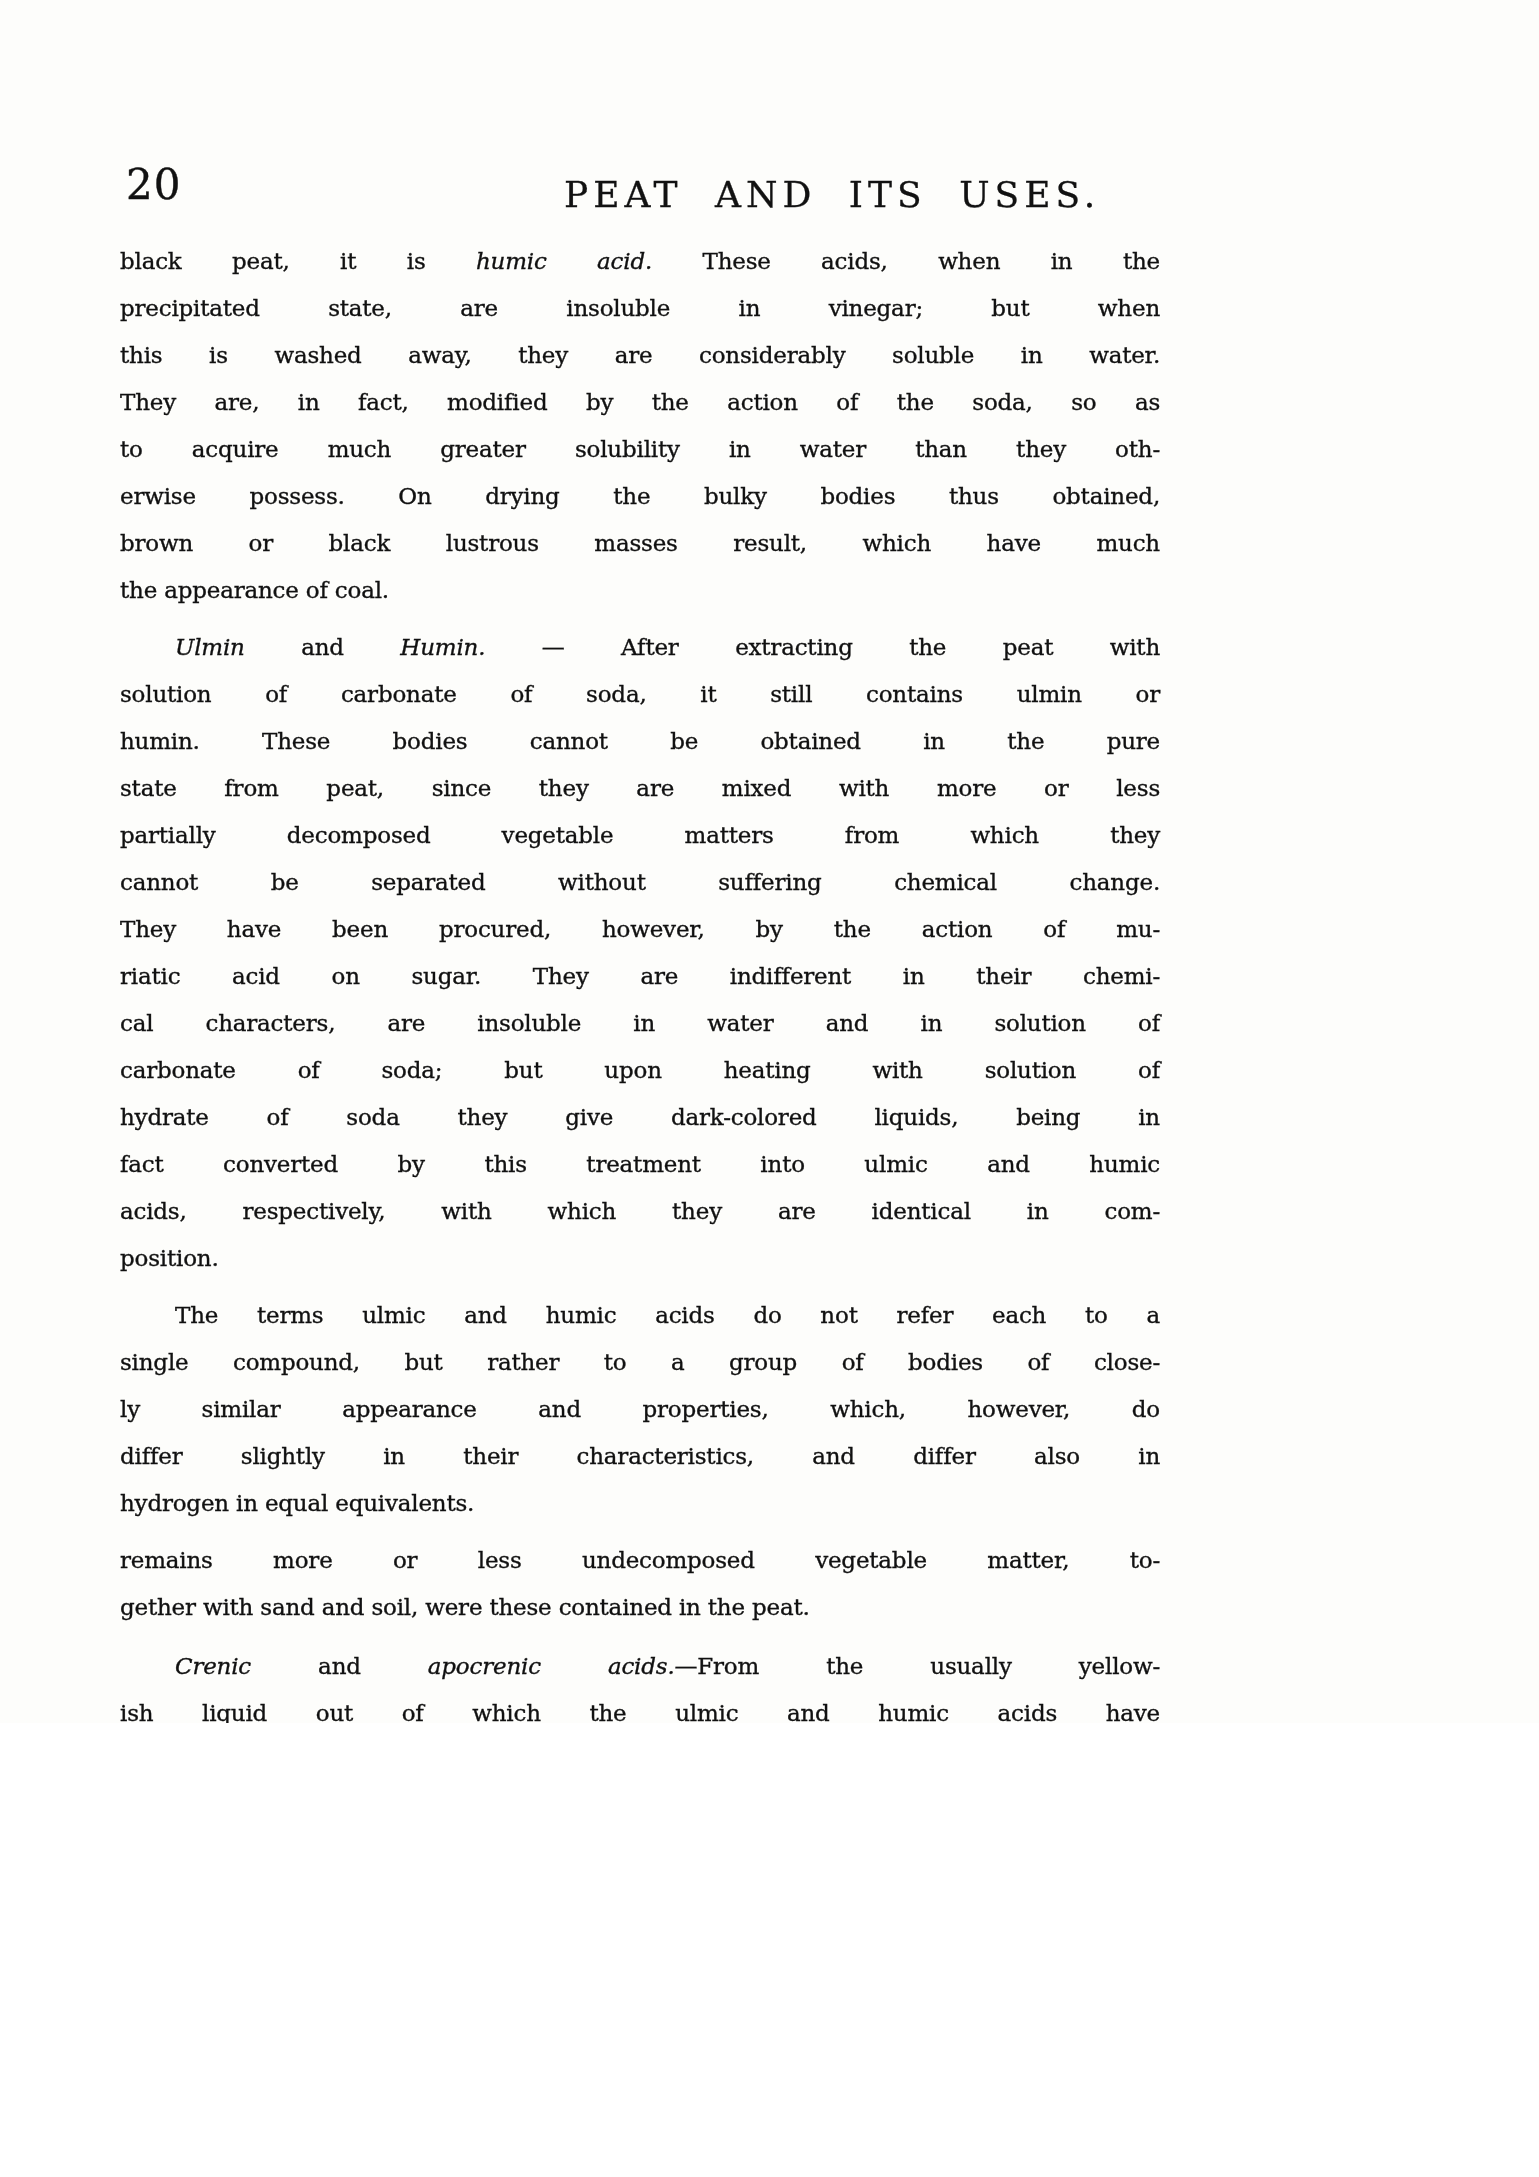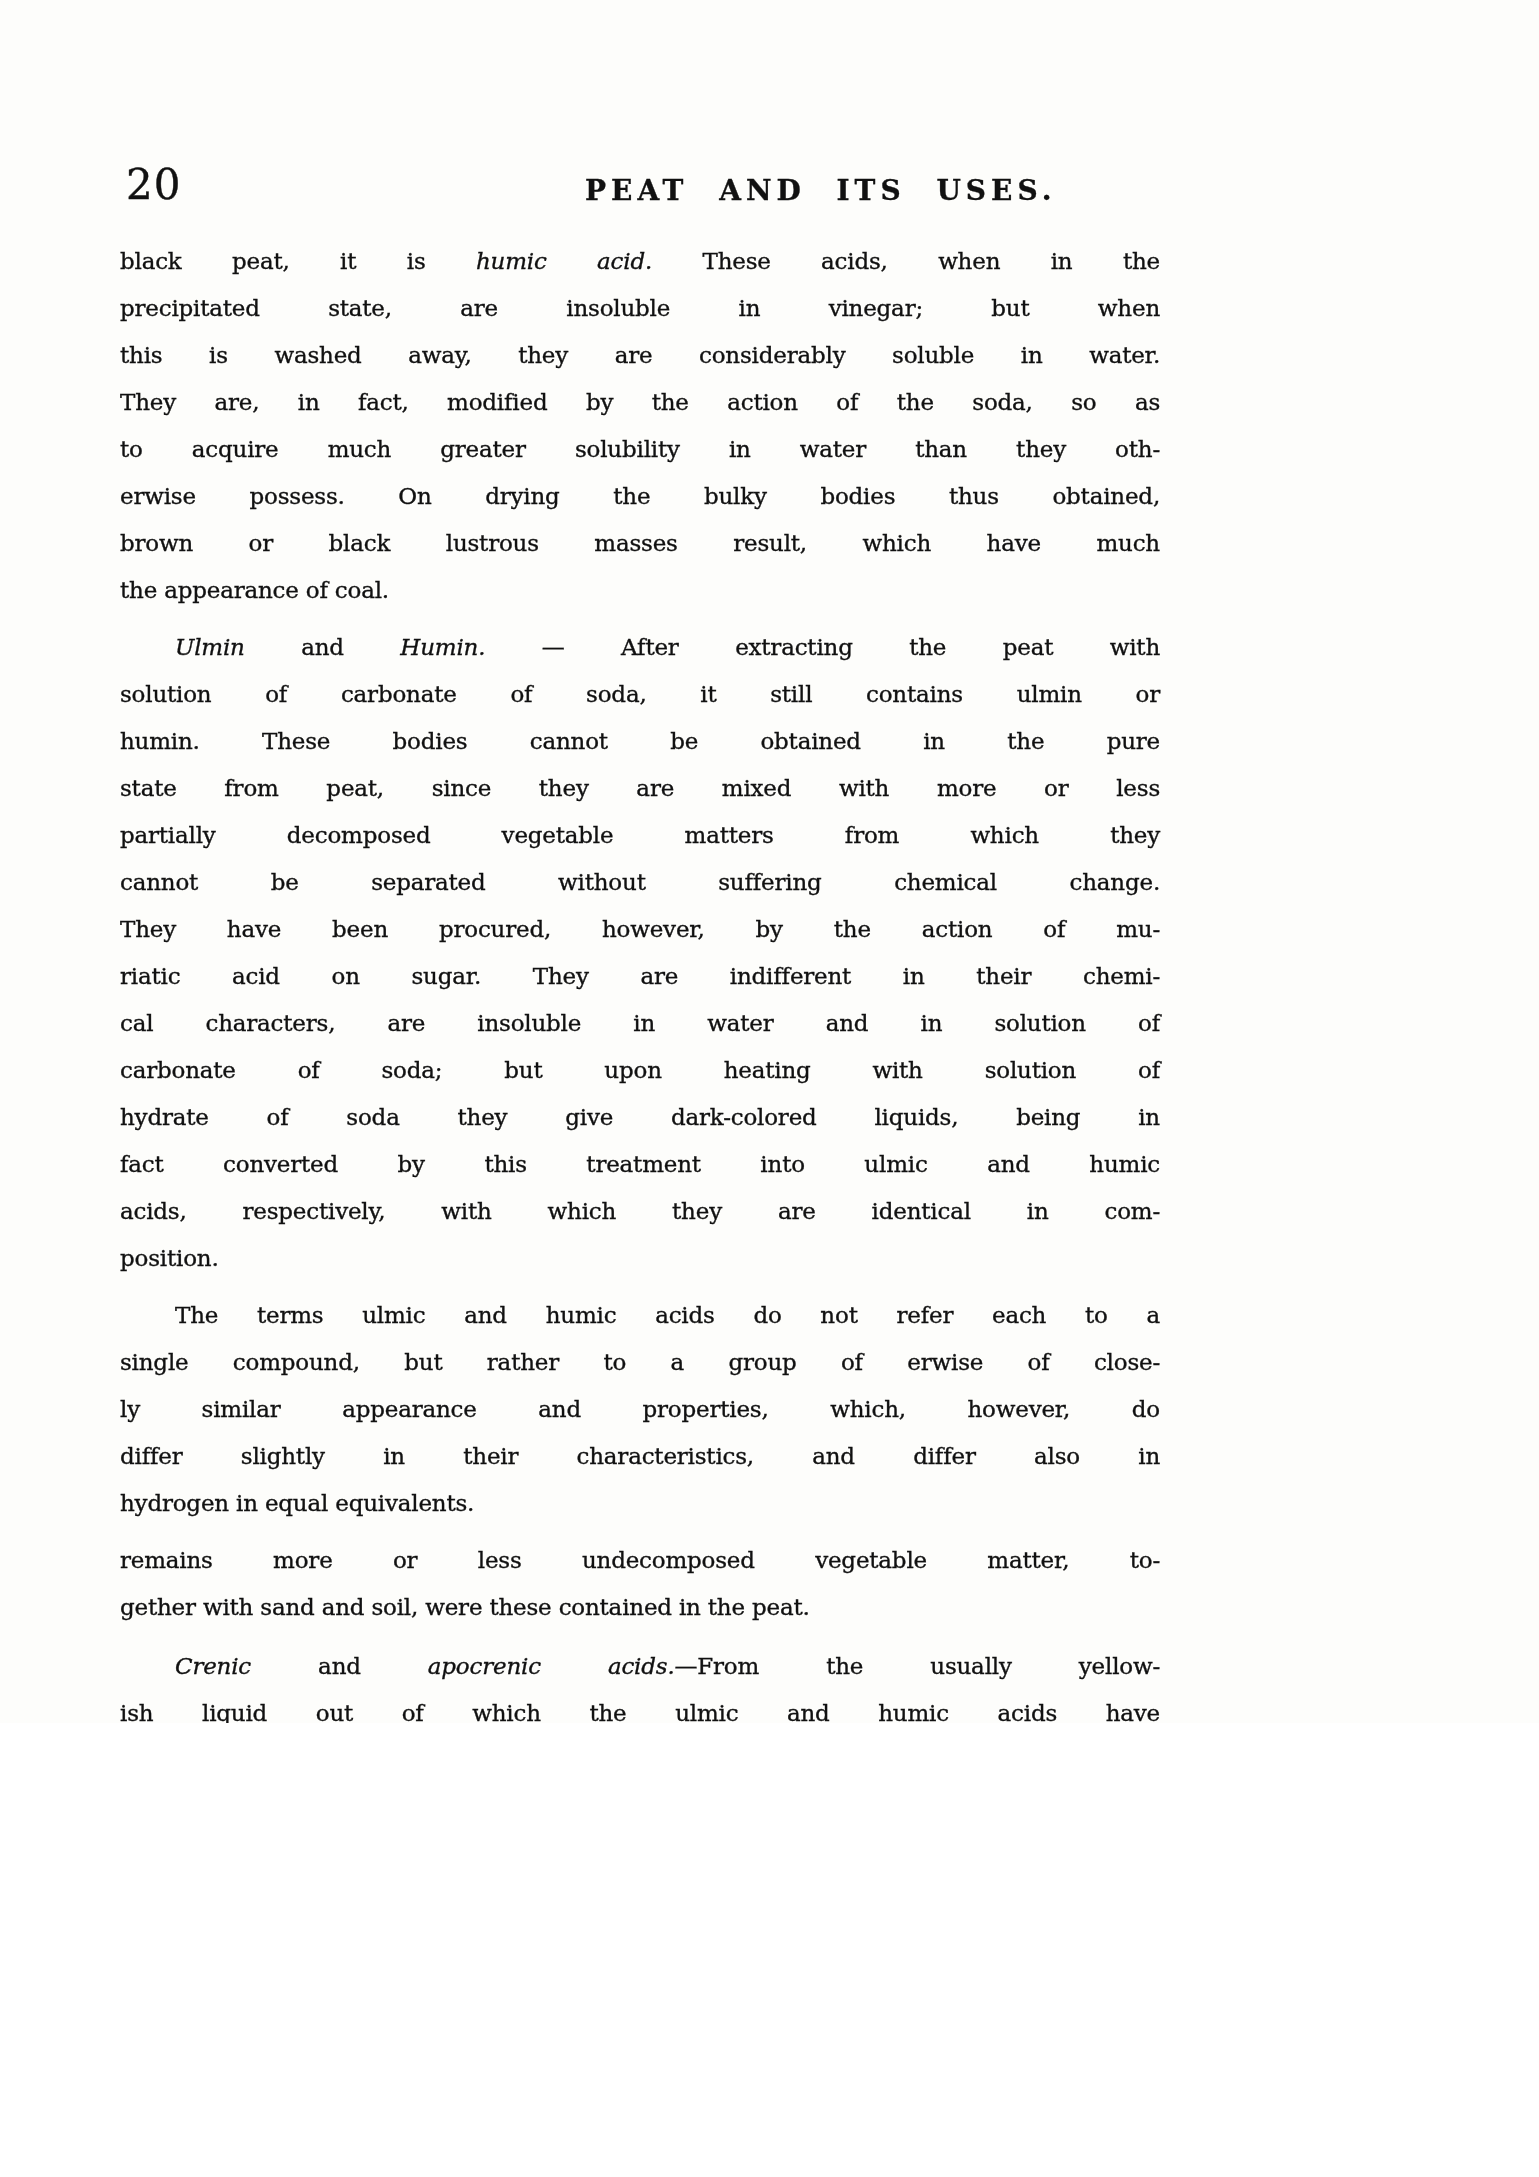--- a/index.html
+++ b/index.html
@@ -10,22 +10,22 @@
     font-family:"DejaVu Serif", serif;
     color:#111111;
     overflow:hidden;
   }
   .header-num{
     position:absolute;left:126px;top:160px;
     font-size:42px;letter-spacing:1px;
     -webkit-text-stroke:0.4px #111;
   }
   .header-title{
-    position:absolute;left:585px;top:174px;
-    font-size:28px;font-weight:bold;
+    position:absolute;left:564px;top:174px;
+    font-size:36px;font-weight:normal;
     letter-spacing:5px;word-spacing:16px;
     -webkit-text-stroke:0.3px #111;
   }
   .body-text{
     position:absolute;left:120px;top:238px;width:1040px;
     font-size:23px;letter-spacing:-0.2px;
     -webkit-text-stroke:0.35px #111;
   }
   .para{margin:0 0 10px 0;}
   .para.gap{margin-bottom:12px;}
@@ -81,21 +81,21 @@
         <div class="line"><span>riatic acid on sugar. They are indifferent in their chemi-</span></div>
         <div class="line"><span>cal characters, are insoluble in water and in solution of</span></div>
         <div class="line"><span>carbonate of soda; but upon heating with solution of</span></div>
         <div class="line"><span>hydrate of soda they give dark-colored liquids, being in</span></div>
         <div class="line"><span>fact converted by this treatment into ulmic and humic</span></div>
         <div class="line"><span>acids, respectively, with which they are identical in com-</span></div>
         <div class="line last"><span>position.</span></div>
       </div>
       <div class="para indent">
         <div class="line first"><span>The terms ulmic and humic acids do not refer each to a</span></div>
-        <div class="line"><span>single compound, but rather to a group of erwise of close-</span></div>
+        <div class="line"><span>single compound, but rather to a group of bodies of close-</span></div>
         <div class="line"><span>ly similar appearance and properties, which, however, do</span></div>
         <div class="line"><span>differ slightly in their characteristics, and differ also in</span></div>
         <div class="line last"><span>hydrogen in equal equivalents.</span></div>
       </div>
       <div class="para indent gap">
         <div class="line"><span>remains more or less undecomposed vegetable matter, to-</span></div>
         <div class="line last"><span>gether with sand and soil, were these contained in the peat.</span></div>
       </div>
       <div class="para indent gap">
         <div class="line first"><i>Crenic</i><span> and </span><i>apocrenic acids.</i><span>—From the usually yellow-</span></div>

